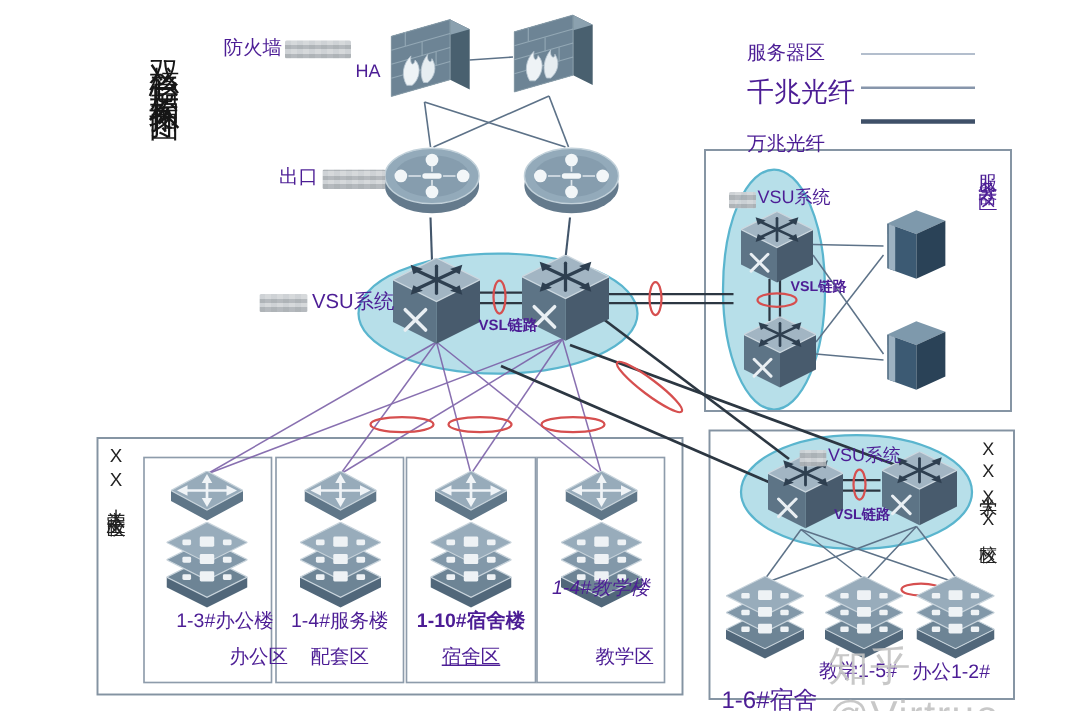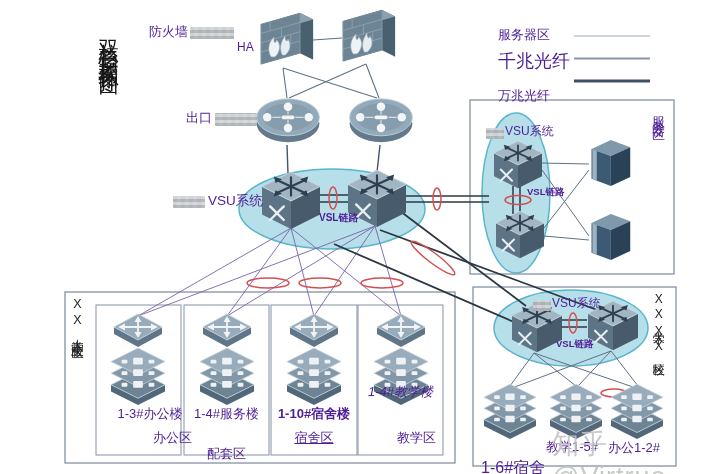--- a/index.html
+++ b/index.html
@@ -273,21 +273,21 @@
 
   <div class="lbl vtext" style="left:650px;top:106px;font-size:13px;letter-spacing:4px;">服务器区</div>
   <div class="mosaic" style="left:486px;top:128px;width:18px;height:11px;"></div>
   <div class="lbl" style="left:505px;top:125px;font-size:12px;">VSU系统</div>
   <div class="lbl" style="left:527px;top:187px;font-size:9.5px;font-weight:bold;">VSL链路</div>
 
   <div class="lbl vtext campus-title" style="left:70px;top:297px;">XX大学主校区</div>
   <div class="lbl center" style="left:96px;top:407px;width:108px;font-size:13px;">1-3#办公楼</div>
   <div class="lbl center" style="left:96px;top:431px;width:85px;font-size:13px;margin-left:34px;">办公区</div>
   <div class="lbl center" style="left:184px;top:407px;width:85px;font-size:13px;">1-4#服务楼</div>
-  <div class="lbl center" style="left:184px;top:431px;width:85px;font-size:13px;margin-top:16px;">配套区</div>
+  <div class="lbl center" style="left:184px;top:431px;width:85px;font-size:13px;">配套区</div>
   <div class="lbl center" style="left:271px;top:407px;width:86px;font-size:13px;font-weight:bold;">1-10#宿舍楼</div>
   <div class="lbl center" style="left:271px;top:431px;width:86px;font-size:13px;text-decoration:underline;">宿舍区</div>
   <div class="lbl center" style="left:358px;top:385px;width:85px;font-size:13px;font-style:italic;">1-4#教学楼</div>
   <div class="lbl center" style="left:374px;top:431px;width:85px;font-size:13px;">教学区</div>
 
   <div class="lbl vtext" style="left:651px;top:292px;font-size:12px;letter-spacing:1px;color:#222;">XX大学XX校区</div>
   <div class="mosaic" style="left:533px;top:300px;width:18px;height:11px;"></div>
   <div class="lbl" style="left:552px;top:297px;font-size:12px;">VSU系统</div>
   <div class="lbl" style="left:556px;top:339px;font-size:9.5px;font-weight:bold;">VSL链路</div>
   <div class="lbl" style="left:481px;top:459px;font-size:16px;">1-6#宿舍</div>

